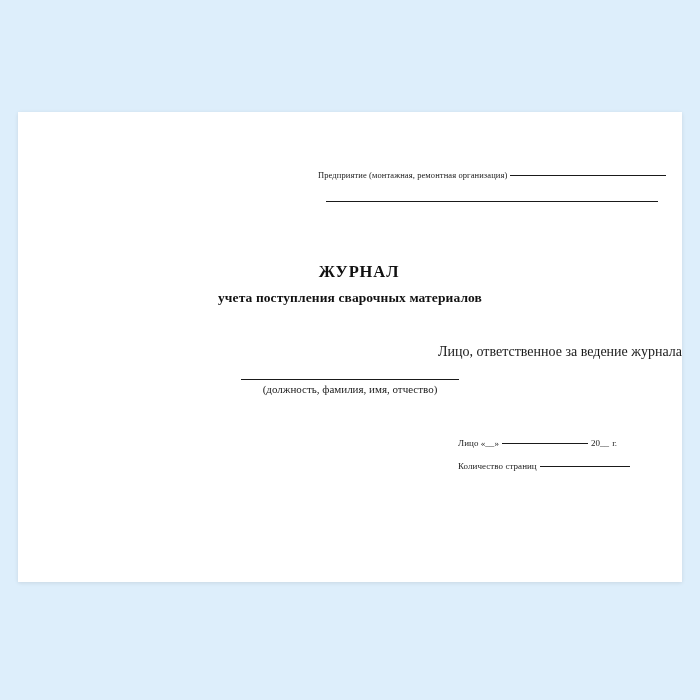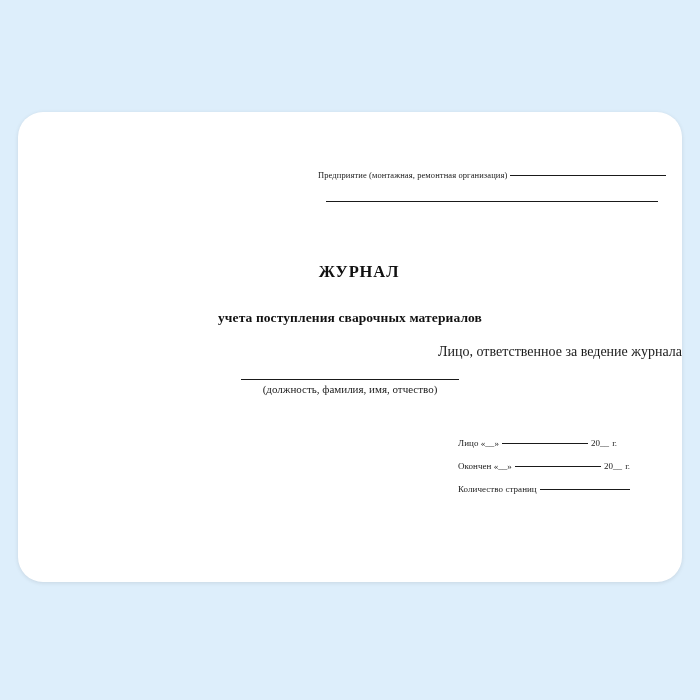--- a/index.html
+++ b/index.html
@@ -19,21 +19,20 @@
     height: 700px;
   }
   .page {
     position: absolute;
     left: 18px;
     top: 112px;
     width: 664px;
     height: 470px;
     background: #ffffff;
     box-shadow: 0 1px 4px rgba(0,0,0,0.10);
-    border-radius: 25px;
   }
   .sheet {
     position: absolute;
     left: 0;
     top: 0;
     right: 0;
     bottom: 0;
     padding: 0;
   }
 
@@ -80,21 +79,20 @@
   .title-sub {
     position: absolute;
     left: 0;
     right: 0;
     top: 178px;
     text-align: center;
     font-size: 13.5px;
     font-weight: bold;
     color: #111;
     letter-spacing: 0.1px;
-    margin-top: 20px;
   }
 
   
   .resp-block {
     position: absolute;
     left: 0;
     right: 0;
     top: 232px;
     text-align: center;
   }
@@ -158,22 +156,19 @@
         <div class="resp-caption">Лицо, ответственное за ведение журнала</div>
         <div class="resp-rule"></div>
         <div class="resp-note">(должность, фамилия, имя, отчество)</div>
       </div>
 
       <div class="bottom-block">
         <div class="bottom-row">
           <span>Лицо «__»</span><span class="gap2"></span><span class="rule-s w86"></span><span class="gap2"></span><span>20__</span><span class="gap2"></span><span>г.</span>
         </div>
         <div class="bottom-row">
-          <span>Окончен «__»</span><span class="gap2"></span><span class="rule-s w86"></span><span class="gap2"></span><span>20__</span><span class="gap2"></span><span>г.</span>
-        </div>
-        <div class="bottom-row">
           <span>Количество страниц</span><span class="gap2"></span><span class="rule-s w90"></span>
         </div>
       </div>
 
     </div>
   </div>
 </div>
 
 </body></html>

